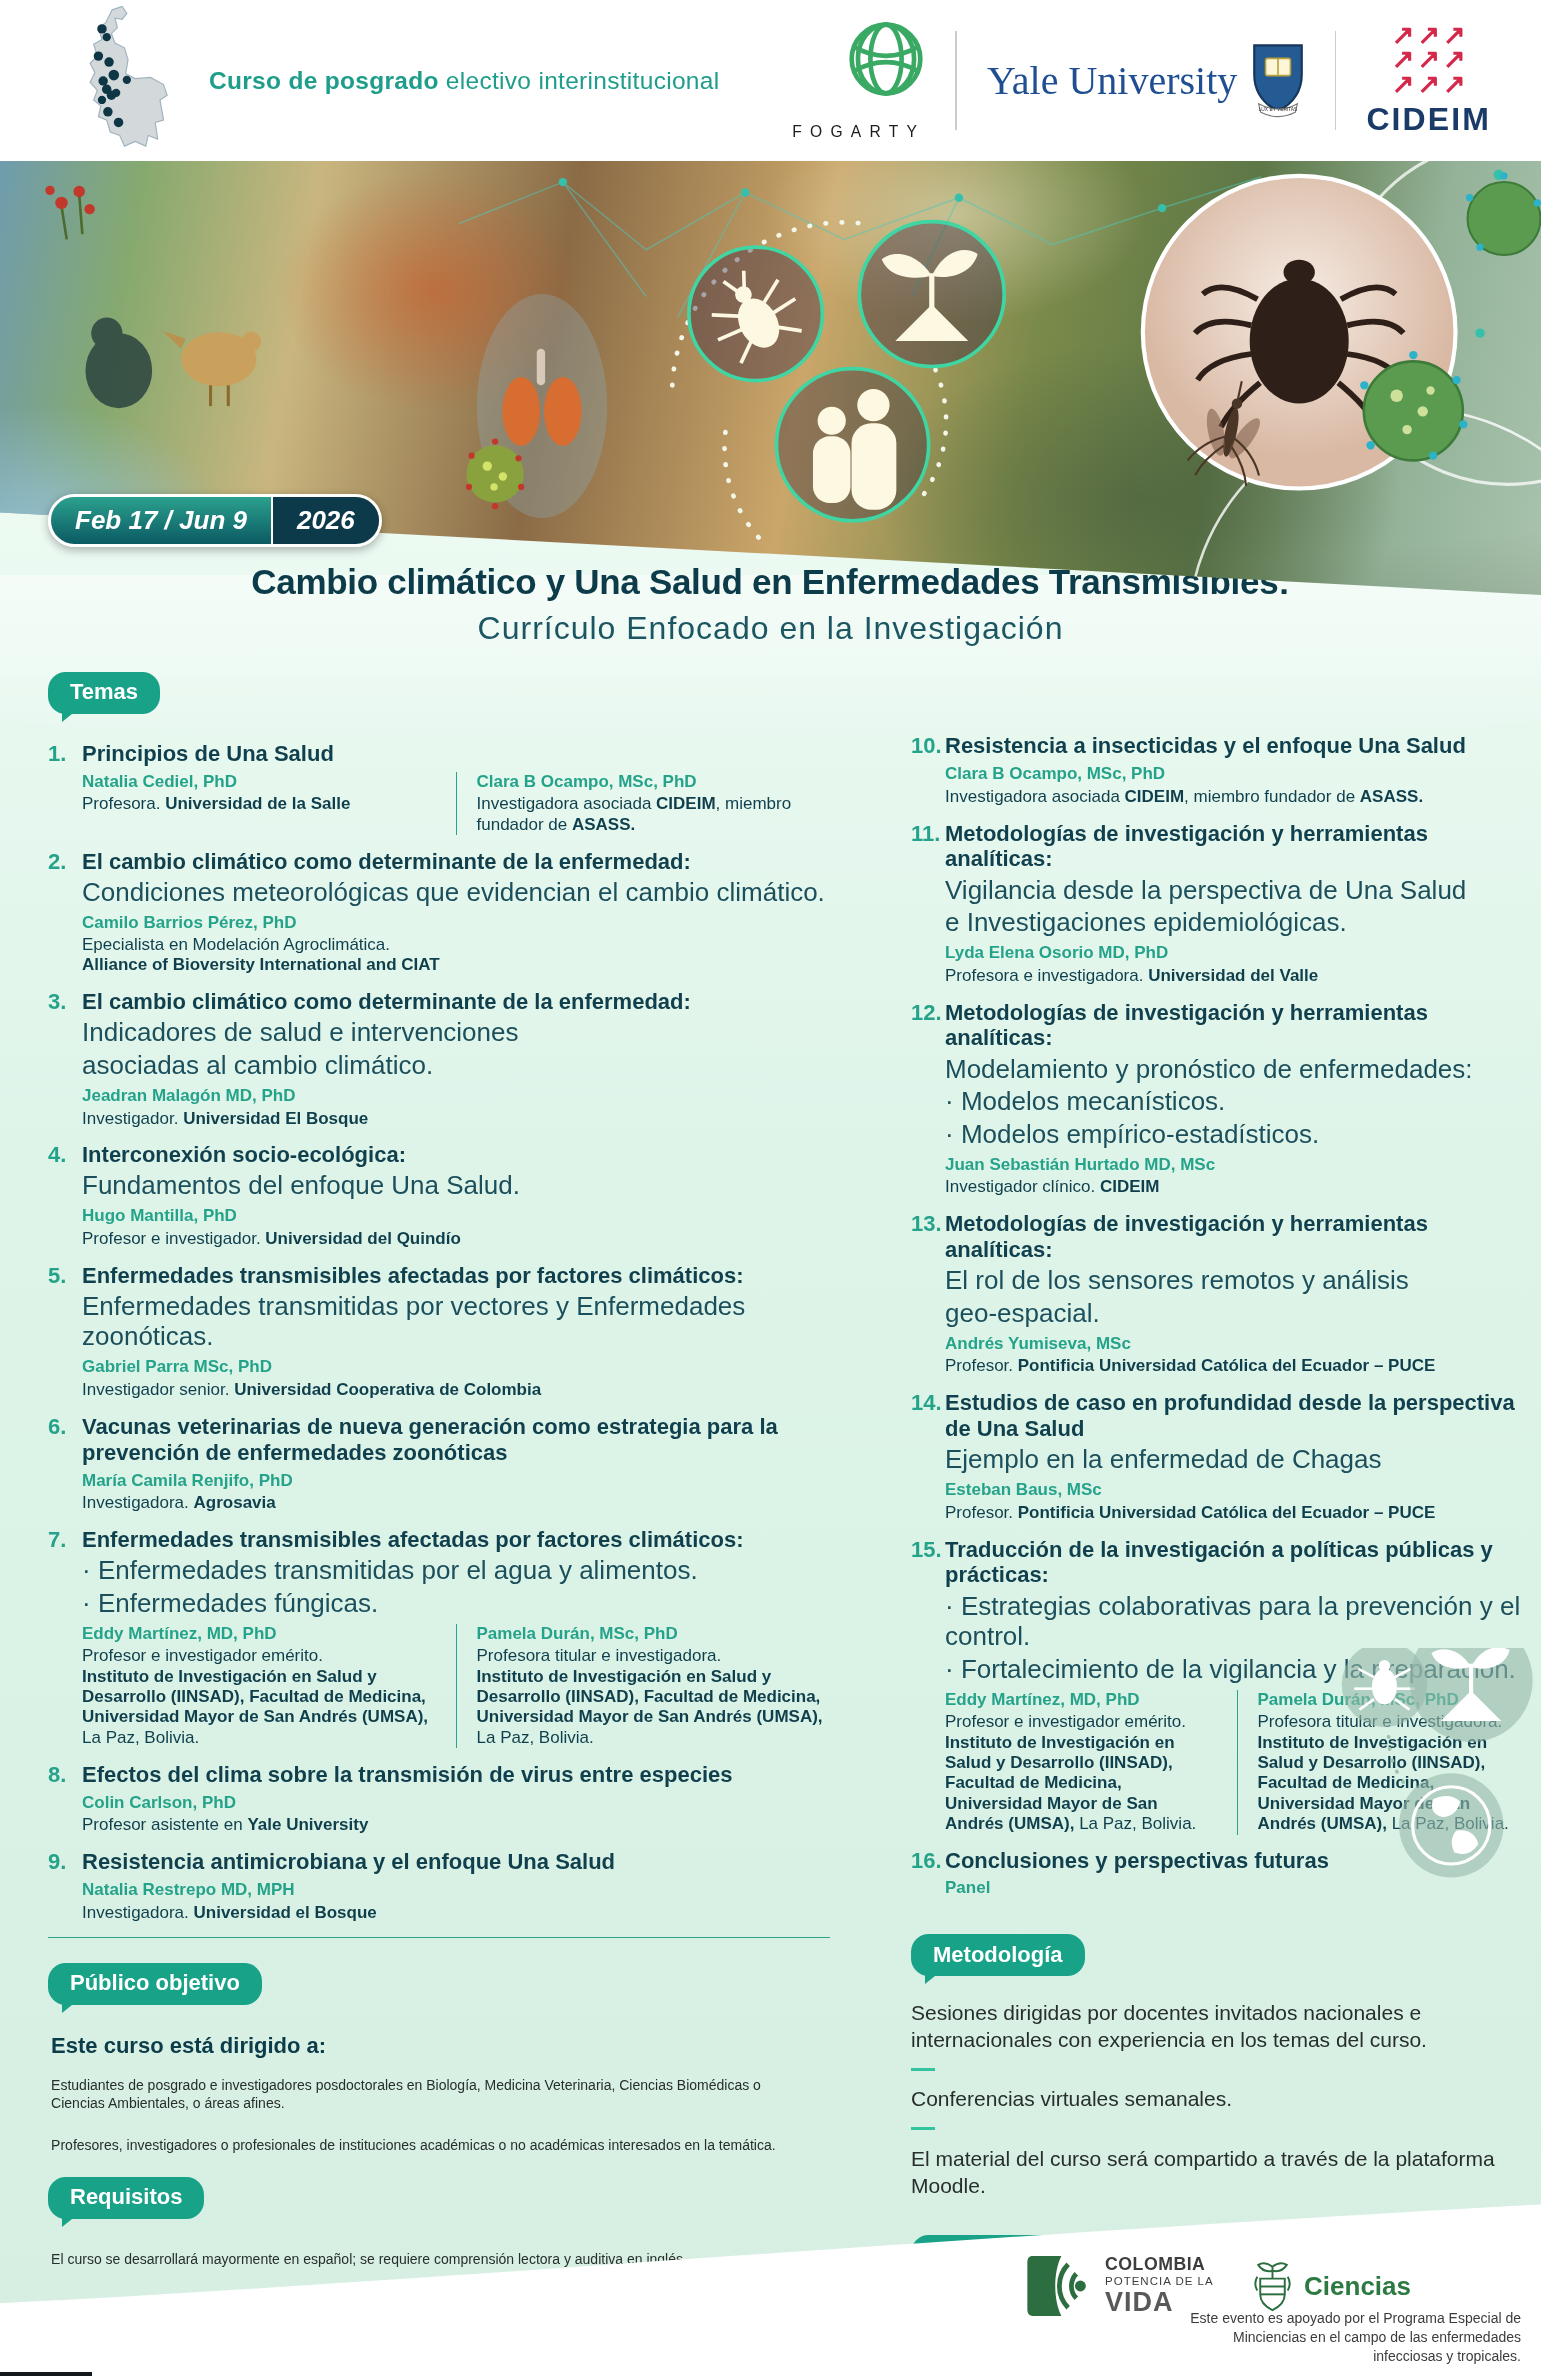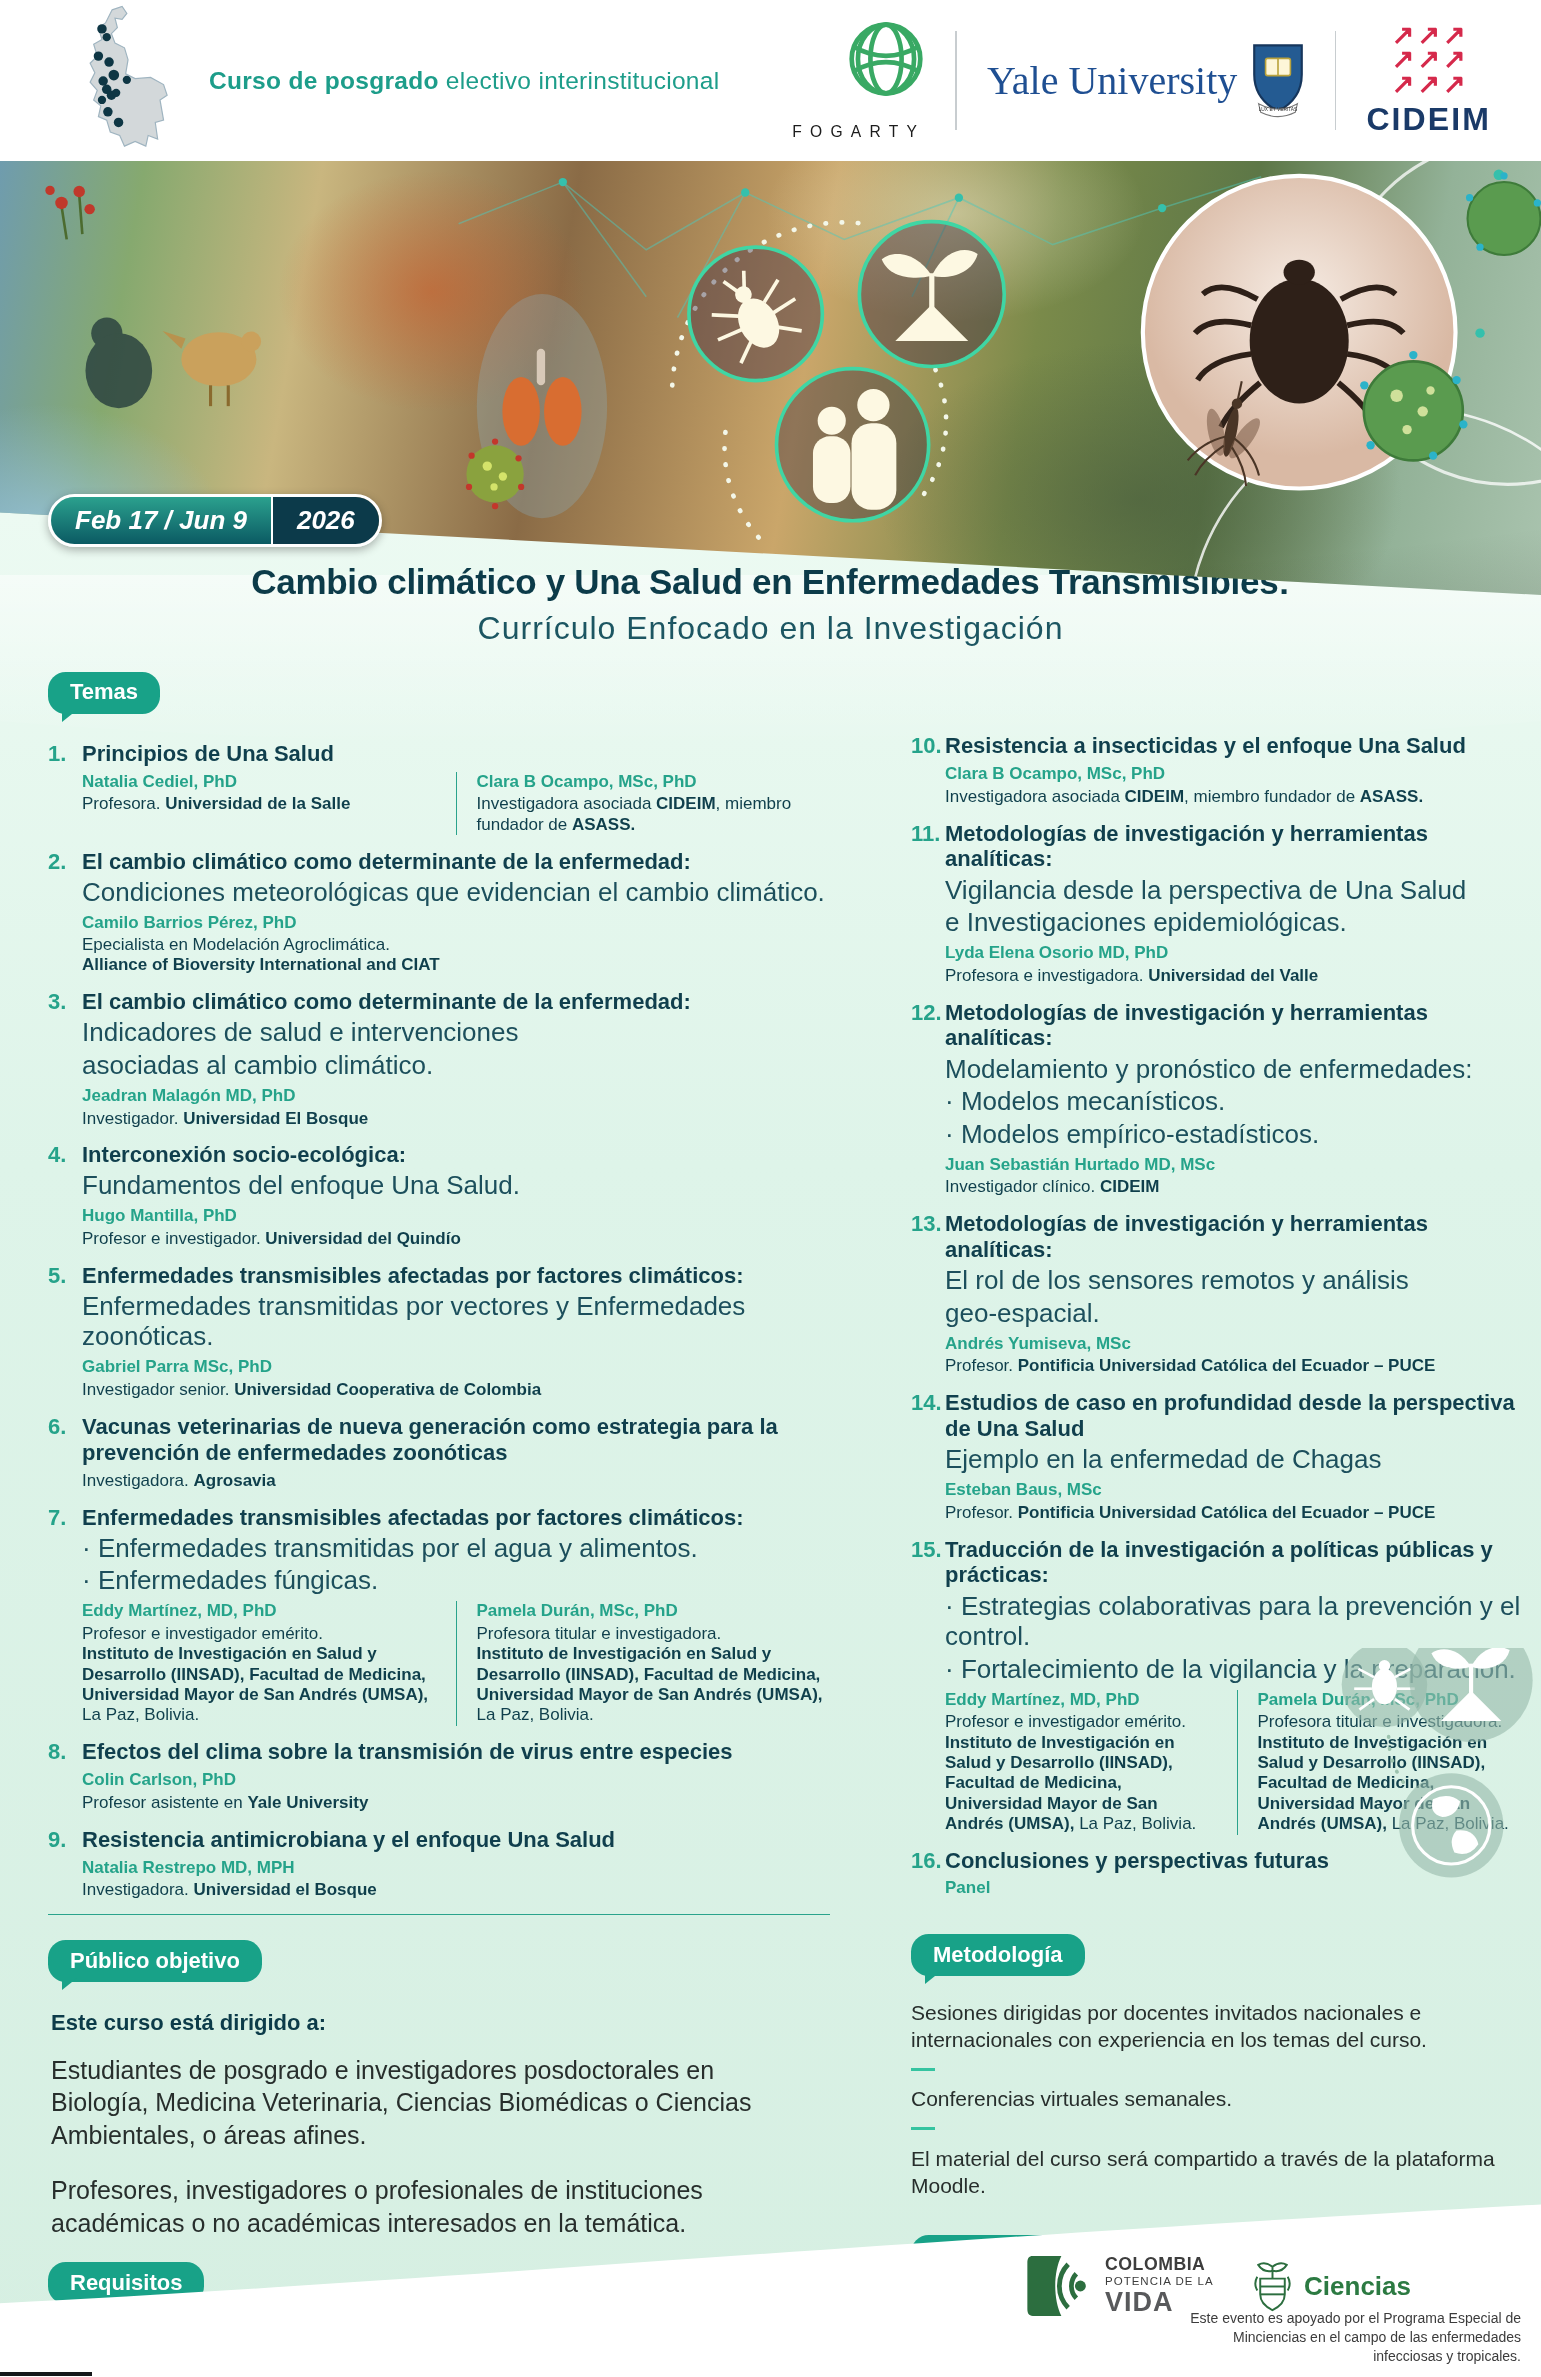--- a/index.html
+++ b/index.html
@@ -71,21 +71,21 @@
   .sp-row{margin-left:34px;margin-top:5.2px;display:flex;gap:20px;}
   .speaker{flex:1;min-width:0;}
   .sp-row.two .speaker + .speaker{border-left:1.6px solid #2aa38c;padding-left:20px;}
   .sp-name{color:#25a38a;font-weight:700;font-size:17px;line-height:1.2;margin-bottom:2.1px;}
   .sp-line{color:#0f3f4c;font-size:17px;line-height:1.2;}
   .sp-line .b{font-weight:700;}
   .t-note{margin-left:34px;color:#25a38a;font-weight:700;font-size:17px;margin-top:4.2px;}
 
   .rule{border:none;border-top:1.6px solid #2aa38c;margin:9.4px 0 25px 0;width:100%;}
   .pub-head{font-size:22px;font-weight:700;color:#0c3b49;margin:28px 0 17.7px 3.1px;}
-  .pub-p{font-size:25px;color:#272e2c;line-height:1.3;margin:0 0 23px 3.1px;max-width:745px;}
+  .pub-p{font-size:14px;color:#272e2c;line-height:1.3;margin:0 0 23px 3.1px;max-width:745px;}
   .req-p{margin-top:31px;}
 
   .met-block{margin-top:36px;}
   .met-p{font-size:21px;color:#272e2c;line-height:1.3;margin:0;}
   .met-list{margin-top:23px;}
   .dash{width:24px;height:2.6px;background:#35c4a0;margin:14.6px 0;}
   .coord-list{margin-top:21px;}
   .coord-name{font-size:22px;color:#20302b;line-height:1.25;}
   .coord-role{font-size:22px;color:#2aa68c;line-height:1.25;margin-top:2.1px;}
   .email-pill{display:inline-block;background:#0d3c4c;color:#fff;font-weight:700;font-size:23.5px;
@@ -440,20 +440,21 @@
               </div>
             </div>
           </div>
           <div class="topic">
             <div class="t-head">
               <span class="t-num">6.</span>
               <span class="t-title">Vacunas veterinarias de nueva generación como estrategia para la prevención de enfermedades zoonóticas</span>
             </div>
             <div class="sp-row">
               <div class="speaker">
+                <div class="sp-name">María Camila Renjifo, PhD</div>
                 <div class="sp-line"><span>Investigadora. </span><span class="b">Agrosavia</span></div>
               </div>
             </div>
           </div>
           <div class="topic">
             <div class="t-head">
               <span class="t-num">7.</span>
               <span class="t-title">Enfermedades transmisibles afectadas por factores climáticos:</span>
             </div>
             <div class="t-bullet">· Enfermedades transmitidas por el agua y alimentos.</div>

